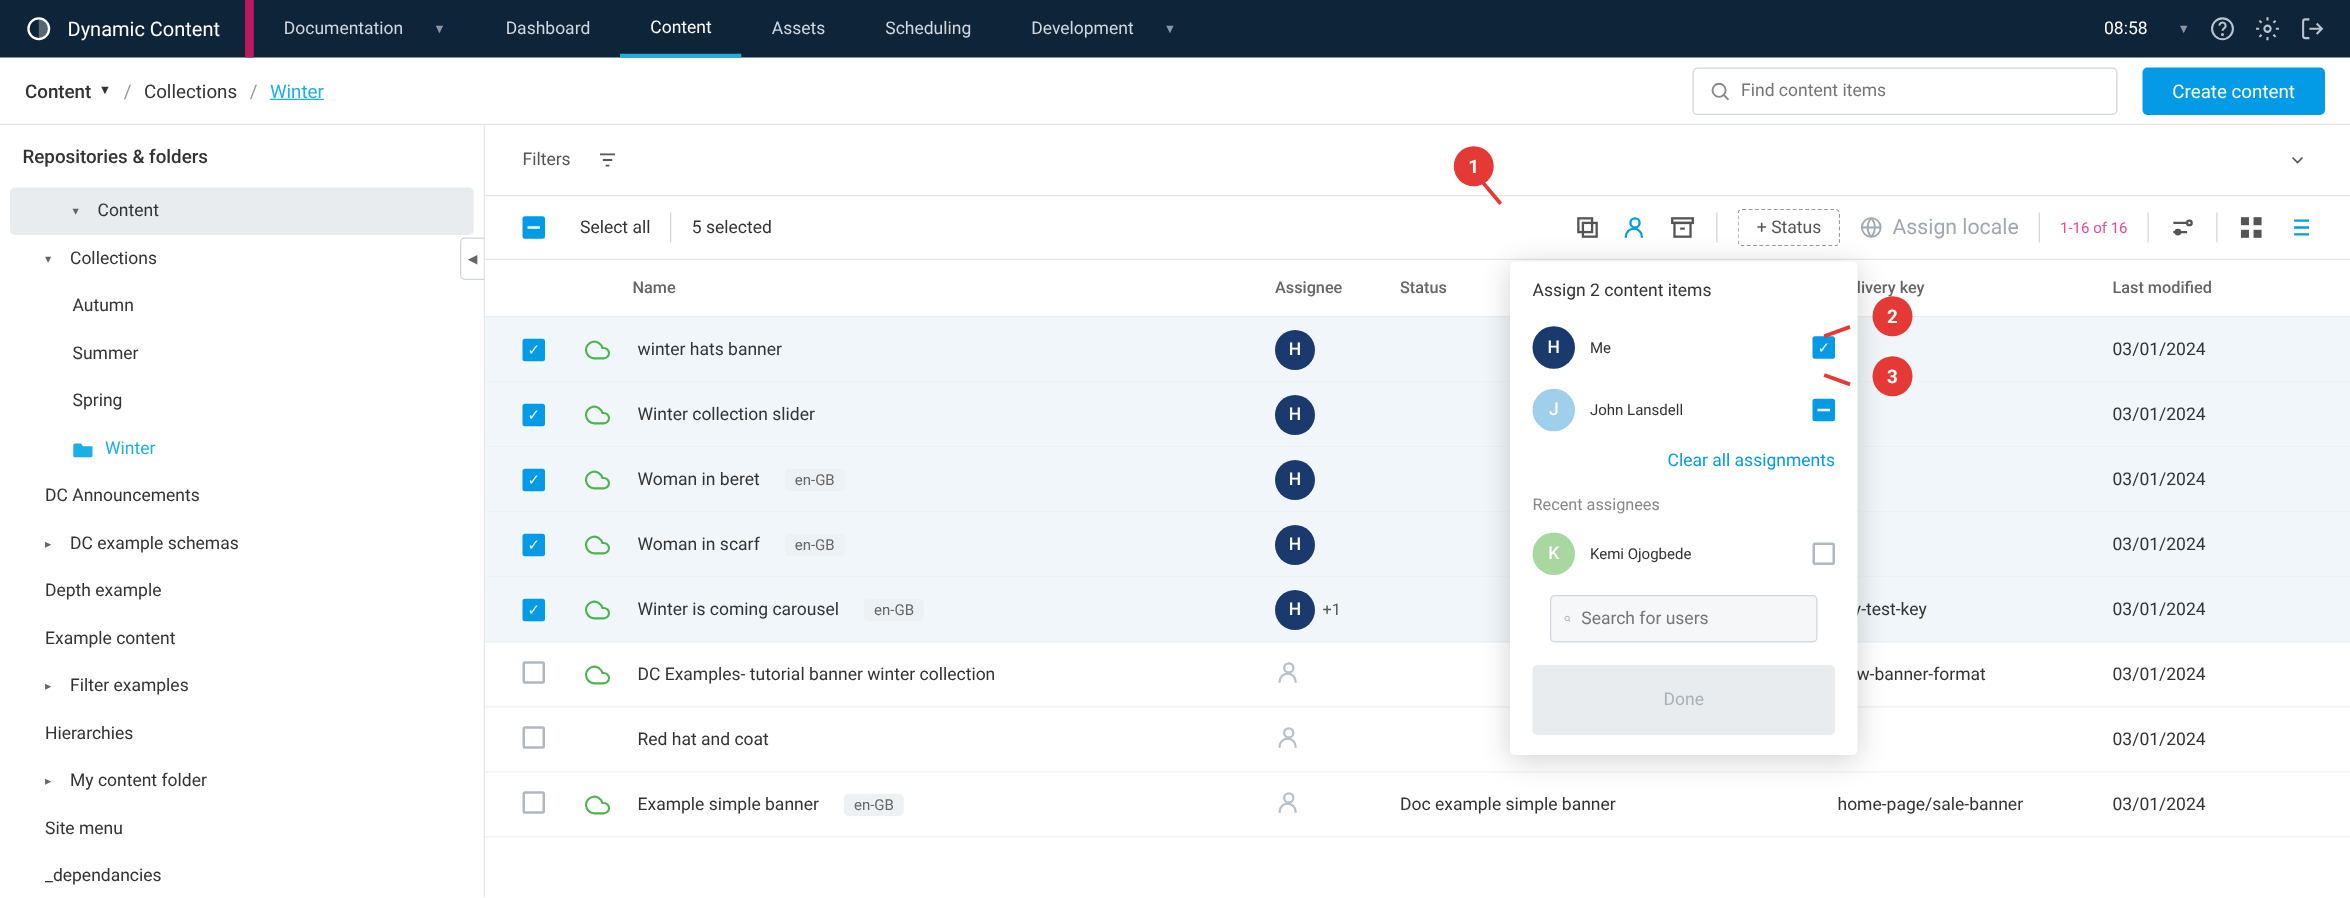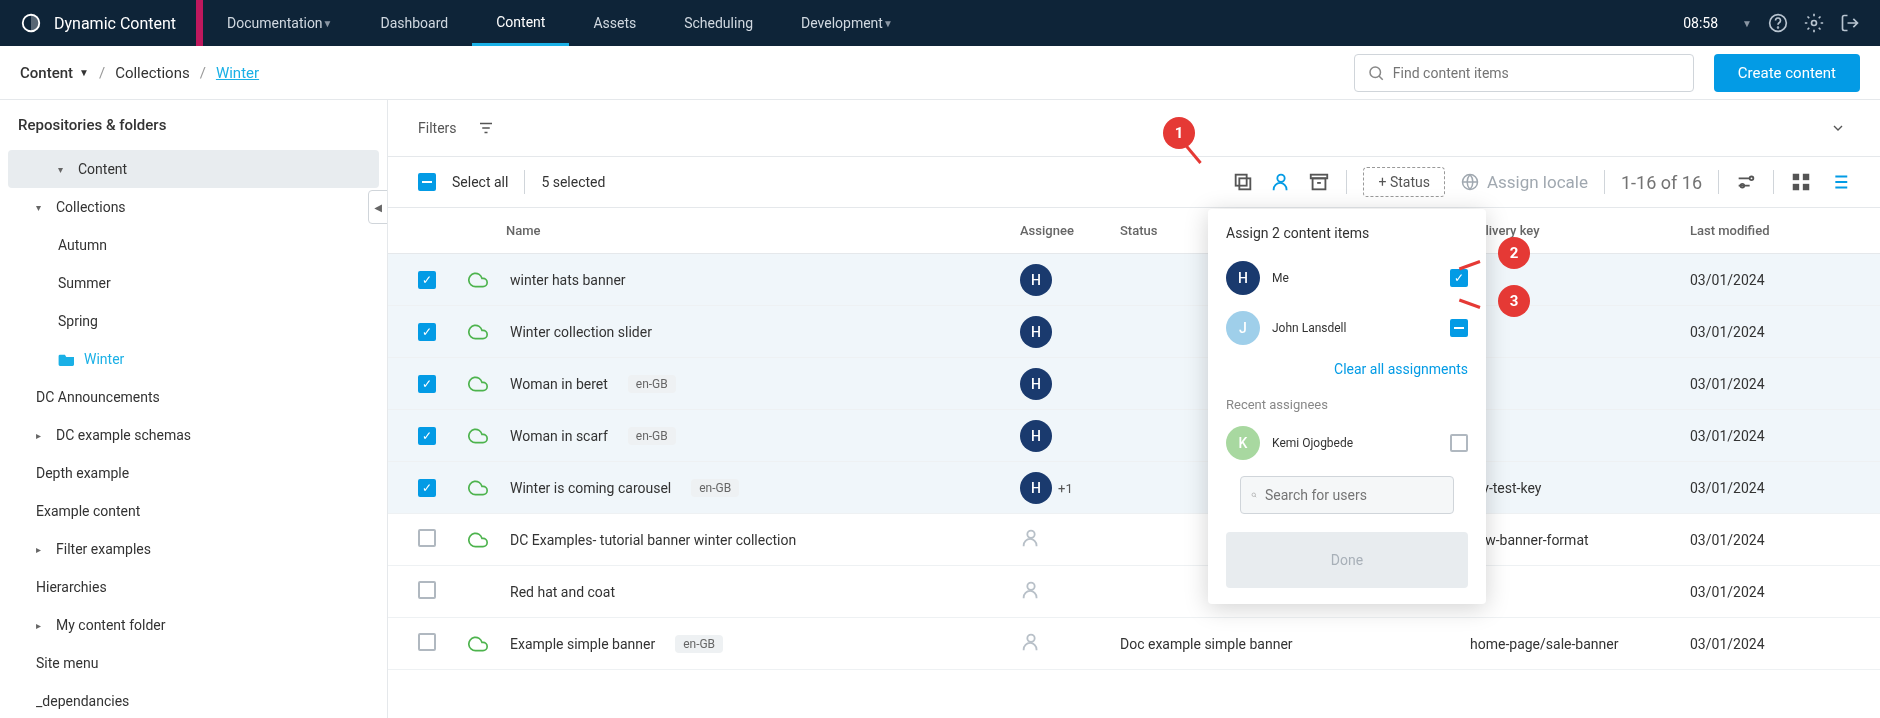--- a/index.html
+++ b/index.html
@@ -3,21 +3,21 @@
 <meta charset="utf-8">
 <style>
 * { box-sizing: border-box; margin: 0; padding: 0; font-family: -apple-system, BlinkMacSystemFont, "Segoe UI", Roboto, sans-serif; }
 body { background: #fff; color: #333; font-size: 14px; width: 1880px; height: 718px; overflow: hidden; }
 
 
 .topnav { height: 46px; background: #0e2438; color: #fff; display: flex; align-items: center; }
 .brand { display: flex; align-items: center; padding: 0 20px; height: 100%; border-right: 7px solid #be185d; gap: 12px; }
 .brand-icon { width: 22px; height: 22px; }
 .brand-text { font-size: 16px; font-weight: 400; }
-.nav-item { padding: 0 24px; height: 100%; display: flex; align-items: center; cursor: pointer; color: #d0d8e0; gap: 0; }
+.nav-item { padding: 0 24px; height: 100%; display: flex; align-items: center; cursor: pointer; color: #d0d8e0; gap: 24px; }
 .nav-item.active { border-bottom: 3px solid #1ab0e6; color: #fff; }
 .nav-item .chev { font-size: 10px; color: #8a96a3; }
 .nav-spacer { flex: 1; }
 .nav-right { display: flex; align-items: center; gap: 16px; padding-right: 20px; }
 .clock { color: #fff; font-size: 14px; margin-right: 8px; }
 .nav-icon { width: 20px; height: 20px; color: #b8c4d0; cursor: pointer; }
 
 
 .subheader { height: 54px; display: flex; align-items: center; padding: 0 20px; border-bottom: 1px solid #e5e8eb; position: relative; }
 .breadcrumb { display: flex; align-items: center; gap: 10px; font-size: 15px; }
@@ -48,27 +48,27 @@
 .filters-row { height: 56px; display: flex; align-items: center; padding: 0 30px; }
 .filters-btn { display: flex; align-items: center; gap: 20px; color: #555; cursor: pointer; }
 .filters-spacer { flex: 1; }
 .expand-toggle { width: 24px; height: 24px; display:flex; align-items:center; justify-content:center; cursor:pointer; }
 
 .toolbar { height: 52px; display: flex; align-items: center; padding: 0 30px; border-top: 1px solid #e5e8eb; border-bottom: 1px solid #e5e8eb; gap: 16px; position: relative; }
 .checkbox { width: 18px; height: 18px; border: 2px solid #039be5; border-radius: 2px; display: inline-flex; align-items: center; justify-content: center; background: #039be5; color: #fff; cursor: pointer; }
 .checkbox.unchecked { background: #fff; border-color: #b0b8c0; }
 .checkbox.partial::after { content: ''; width: 10px; height: 2px; background: #fff; }
 .checkbox.checked::after { content: '✓'; font-size: 12px; }
-.select-all-label { font-size: 14px; }
+.select-all-label { font-size: 14px; margin-left: 12px; }
 .vr { width: 1px; height: 24px; background: #d0d5da; }
 .selected-count { font-size: 14px; color: #333; }
 .tb-icon { width: 22px; height: 22px; color: #555; cursor: pointer; }
 .status-btn { border: 1px dashed #999; padding: 6px 14px; border-radius: 4px; color: #555; cursor: pointer; font-size: 14px;}
 .locale-btn { color: #a0a8b0; display: flex; align-items: center; gap: 8px; font-size: 17px;}
-.pagination { color: #737373; font-size: 18px; }
+.pagination { color: #ec4899; font-size: 12px; }
 .view-icon { width: 22px; height: 22px; color: #555; cursor: pointer; }
 
 
 .table-head { display: flex; align-items: center; height: 46px; padding: 0 30px; font-size: 13px; color: #666; font-weight: 500; border-bottom: 1px solid #e5e8eb; }
 .col-check { width: 50px; }
 .col-name { flex: 1; display:flex; align-items:center; gap:10px; }
 .col-assignee { width: 100px; }
 .col-status { width: 350px; }
 .col-delivery { width: 220px; }
 .col-modified { width: 160px; }

